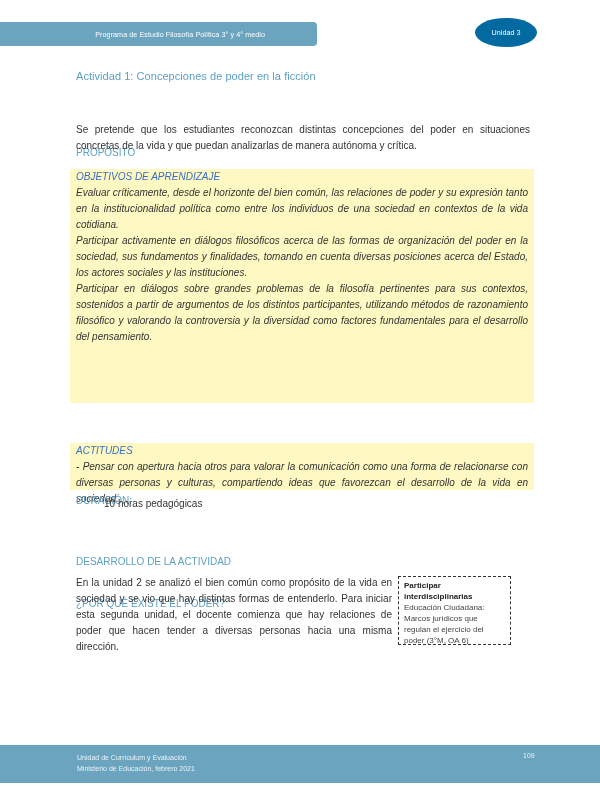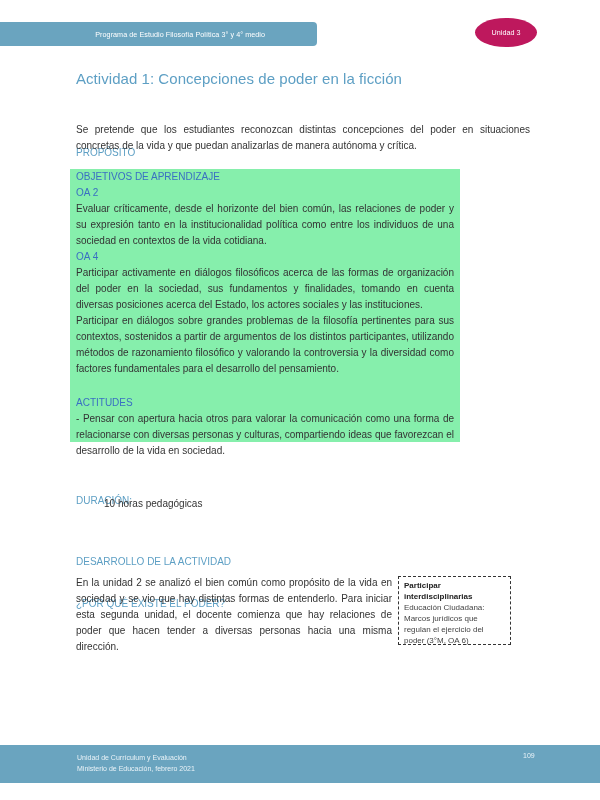--- a/index.html
+++ b/index.html
@@ -11,47 +11,47 @@
     }
     .header-bar {
       position: absolute; left: 0; top: 22px; width: 317px; height: 24px;
       background: #6aa4bf; border-radius: 0 4px 4px 0;
       display: flex; align-items: center; justify-content: flex-end;
       padding-right: 52px; box-sizing: border-box;
     }
     .header-bar span { color: #ffffff; font-size: 7.2px; letter-spacing: 0.05px; }
     .unit-badge {
       position: absolute; left: 475px; top: 18px; width: 62px; height: 29px;
-      background: #be185d; border-radius: 50%;
+      background: #0369a1; border-radius: 50%;
       display: flex; align-items: center; justify-content: center;
     }
     .unit-badge span { color: #ffffff; font-size: 7.2px; }
 
     .title {
       position: absolute; left: 76px; top: 70px;
-      font-size: 15px; color: #5d9fc4; letter-spacing: 0.05px;
+      font-size: 11px; color: #5d9fc4; letter-spacing: 0.05px;
     }
     .section-label {
       position: absolute; left: 76px;
       font-size: 10px; color: #5d9fc4; margin-top: 39px;
     }
     .para {
       position: absolute; left: 76px; width: 454px;
       font-size: 10px; line-height: 16px; color: #333;
       text-align: justify;
     }
     .box {
-      position: absolute; left: 70px; width: 390px;
-      background: #86efac;
-      box-sizing: border-box; padding: 0 6px;
+      position: absolute; left: 70px; width: 464px;
+      background: #fef9c3;
+      box-sizing: border-box; padding: 0 6px; font-style: italic;
     }
     .box .lbl { font-size: 10px; color: #3a6fc2; line-height: 16px; }
     .box .txt { font-size: 10px; line-height: 16px; color: #333; text-align: justify; }
     .objectives { top: 169px; height: 234px; }
-    .attitudes { top: 395px; height: 47px; }
+    .attitudes { top: 443px; height: 47px; }
 
     .two-col-text {
       position: absolute; left: 76px; top: 575px; width: 316px;
       font-size: 10px; line-height: 16px; color: #333; text-align: justify;
     }
     .side-box {
       position: absolute; left: 398px; top: 576px; width: 113px; height: 69px;
       border: 1.5px dashed #333; box-sizing: border-box;
       padding: 3px 5px;
     }
@@ -81,23 +81,21 @@
   <span>Unidad 3</span>
 </div>
 
 <div class="title">Actividad 1: Concepciones de poder en la ficción</div>
 
 <div class="section-label" style="top:108px;">PROPÓSITO</div>
 <div class="para" style="top:122px;">Se pretende que los estudiantes reconozcan distintas concepciones del poder en situaciones concretas de la vida y que puedan analizarlas de manera autónoma y crítica.</div>
 
 <div class="box objectives">
   <div class="lbl">OBJETIVOS DE APRENDIZAJE</div>
-  <div class="lbl">OA 2</div>
   <div class="txt">Evaluar críticamente, desde el horizonte del bien común, las relaciones de poder y su expresión tanto en la institucionalidad política como entre los individuos de una sociedad en contextos de la vida cotidiana.</div>
-  <div class="lbl">OA 4</div>
   <div class="txt">Participar activamente en diálogos filosóficos acerca de las formas de organización del poder en la sociedad, sus fundamentos y finalidades, tomando en cuenta diversas posiciones acerca del Estado, los actores sociales y las instituciones.</div>
   <div class="txt">Participar en diálogos sobre grandes problemas de la filosofía pertinentes para sus contextos, sostenidos a partir de argumentos de los distintos participantes, utilizando métodos de razonamiento filosófico y valorando la controversia y la diversidad como factores fundamentales para el desarrollo del pensamiento.</div>
 </div>
 
 <div class="box attitudes">
   <div class="lbl">ACTITUDES</div>
   <div class="txt">- Pensar con apertura hacia otros para valorar la comunicación como una forma de relacionarse con diversas personas y culturas, compartiendo ideas que favorezcan el desarrollo de la vida en sociedad.</div>
 </div>
 
 <div class="section-label" style="top:456px;">DURACIÓN:</div>

